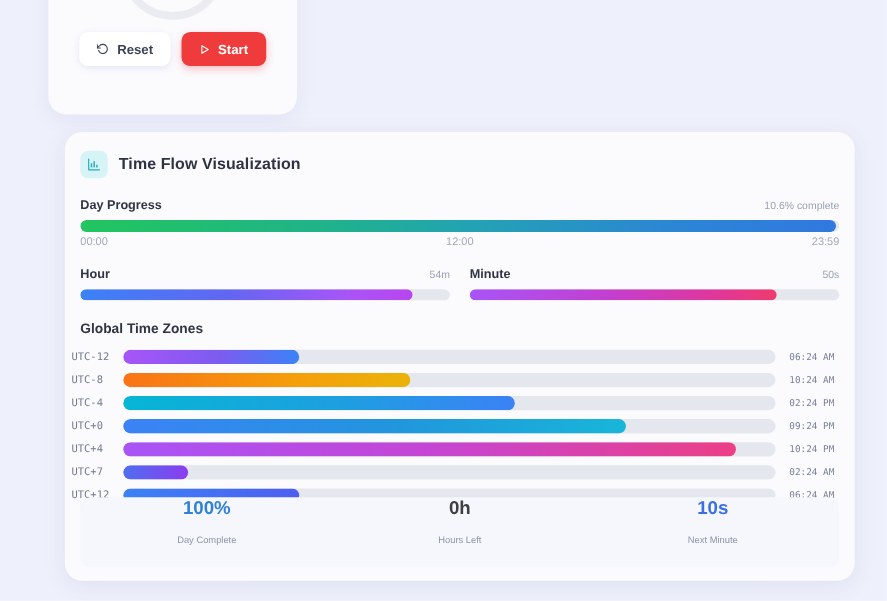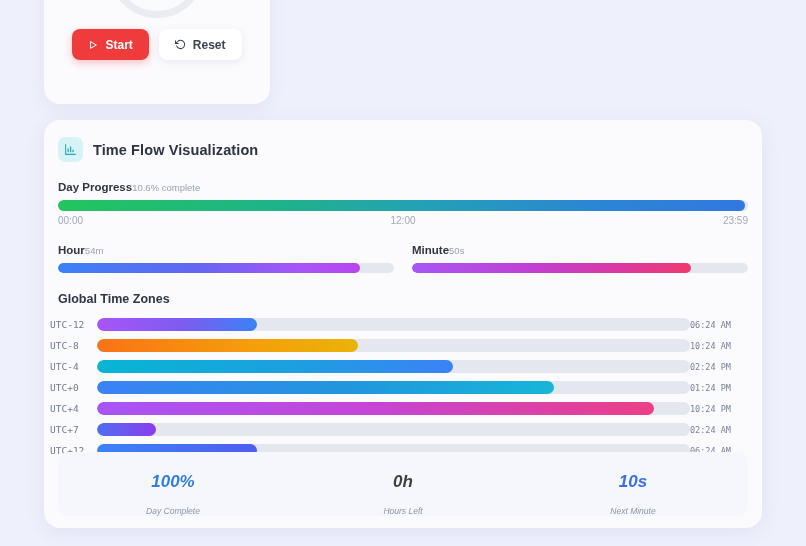--- a/index.html
+++ b/index.html
@@ -36,40 +36,40 @@
     font-size: 12px; font-weight: bold;
     cursor: pointer; border: none;
     font-family: "Liberation Sans", sans-serif;
   }
   .btn-start { background: #ef3b3b; color: #fff; box-shadow: 0 3px 8px rgba(239,59,59,.30); }
   .btn-reset { background: #ffffff; color: #3a4255; box-shadow: 0 2px 7px rgba(80,90,160,.13); }
   .btn svg { display: block; }
 
   
   .viz-card {
-    position: absolute; left: 44px; top: 120px;
+    position: absolute; left: 59px; top: 120px;
     width: 718px; height: 408px;
     background: #fbfbfe;
     border-radius: 16px;
     box-shadow: 0 4px 20px rgba(80,90,160,.09);
   }
   .card-head {
     display: flex; align-items: center; gap: 10px;
     padding: 17px 0 0 14px;
   }
   .head-icon {
     width: 25px; height: 25px; border-radius: 7px;
     background: #d6f4f5;
     display: flex; align-items: center; justify-content: center;
   }
   .card-title { font-size: 14.5px; font-weight: bold; color: #2d3342; letter-spacing: .1px; }
 
   .section { padding: 0 14px; }
   .row-label {
-    display: flex; align-items: baseline;
+    display: flex; justify-content: space-between; align-items: baseline;
   }
   .lbl { font-size: 11.5px; font-weight: bold; color: #2f3544; }
   .val { font-size: 9.5px; color: #9aa1b4; }
 
   .track {
     width: 100%; height: 11px; border-radius: 6px;
     background: #e4e7ed; overflow: hidden; margin-top: 7px;
   }
   .fill { height: 100%; border-radius: 6px; }
 
@@ -81,60 +81,60 @@
   .hm .track { height: 10px; }
 
   .tz-title { font-size: 12.5px; font-weight: bold; color: #2f3544; margin: 19px 0 8px 14px; }
   .tz-row { display: flex; align-items: center; height: 21px; padding: 0 6px; }
   .tz-name { width: 47px; font-size: 9.5px; color: #737b90; font-family: "DejaVu Sans Mono", monospace; }
   .tz-track {
     flex: 1; height: 13px; border-radius: 7px; background: #e4e7ed; overflow: hidden;
   }
   .tz-fill { height: 100%; border-radius: 7px; }
   .tz-time {
-    width: 66px; text-align: left;
+    width: 66px; text-align: center;
     font-size: 8.5px; color: #7b melhores; color: #78809a;
     font-family: "DejaVu Sans Mono", monospace;
   }
 
   .stats {
     position: absolute; left: 14px; right: 14px; bottom: 12px;
     height: 64px;
     background: #f6f7fc;
     border-radius: 10px;
-    display: flex; align-items: flex-end; font-style: italic;
+    display: flex; align-items: flex-start;
   }
   .stat { flex: 1; text-align: center; }
   .stat-num { font-size: 17px; font-weight: bold; }
   .stat-cap { font-size: 8.5px; color: #8d95a8; margin-top: 14px; }
 </style>
 </head>
 <body>
 
 <div class="page">
 
   <div class="timer-card">
     <div class="ring"></div>
     <div class="timer-buttons">
-      <button class="btn btn-start">
-        <span>
-          <svg width="10" height="10" viewBox="0 0 24 24" fill="none" stroke="#ffffff" stroke-width="2.4" stroke-linejoin="round">
-              <polygon points="6,4 20,12 6,20"></polygon>
-            </svg>
-        </span>
-        <span>Start</span>
-      </button>
       <button class="btn btn-reset">
         <span>
           <svg width="11" height="11" viewBox="0 0 24 24" fill="none" stroke="#3a4255" stroke-width="2.2" stroke-linecap="round" stroke-linejoin="round">
               <polyline points="1,4 1,10 7,10"></polyline>
               <path d="M3.5 15a9 9 0 1 0 2.1-9.4L1 10"></path>
             </svg>
         </span>
         <span>Reset</span>
+      </button>
+      <button class="btn btn-start">
+        <span>
+          <svg width="10" height="10" viewBox="0 0 24 24" fill="none" stroke="#ffffff" stroke-width="2.4" stroke-linejoin="round">
+              <polygon points="6,4 20,12 6,20"></polygon>
+            </svg>
+        </span>
+        <span>Start</span>
       </button>
     </div>
   </div>
 
   <div class="viz-card">
 
     <div class="card-head">
       <span class="head-icon">
         <svg width="13" height="13" viewBox="0 0 24 24" fill="none" stroke="#2aa9b8" stroke-width="2" stroke-linecap="round" stroke-linejoin="round">
           <path d="M3 3v18h18"></path>
@@ -203,21 +203,21 @@
           <span class="tz-track">
             <span class="tz-fill" style="display: block; width: 60%; background: linear-gradient(90deg, rgb(6, 182, 212) 0%, rgb(29, 159, 224) 55%, rgb(59, 130, 246) 100%);"></span>
           </span>
           <span class="tz-time">02:24 PM</span>
         </div>
         <div class="tz-row">
           <span class="tz-name">UTC+0</span>
           <span class="tz-track">
             <span class="tz-fill" style="display: block; width: 77%; background: linear-gradient(90deg, rgb(59, 130, 246) 0%, rgb(33, 150, 221) 55%, rgb(23, 182, 216) 100%);"></span>
           </span>
-          <span class="tz-time">01:24 PM</span>
+          <span class="tz-time">09:24 PM</span>
         </div>
         <div class="tz-row">
           <span class="tz-name">UTC+4</span>
           <span class="tz-track">
             <span class="tz-fill" style="display: block; width: 94%; background: linear-gradient(90deg, rgb(168, 85, 247) 0%, rgb(197, 69, 212) 50%, rgb(236, 63, 134) 100%);"></span>
           </span>
           <span class="tz-time">10:24 PM</span>
         </div>
         <div class="tz-row">
           <span class="tz-name">UTC+7</span>

